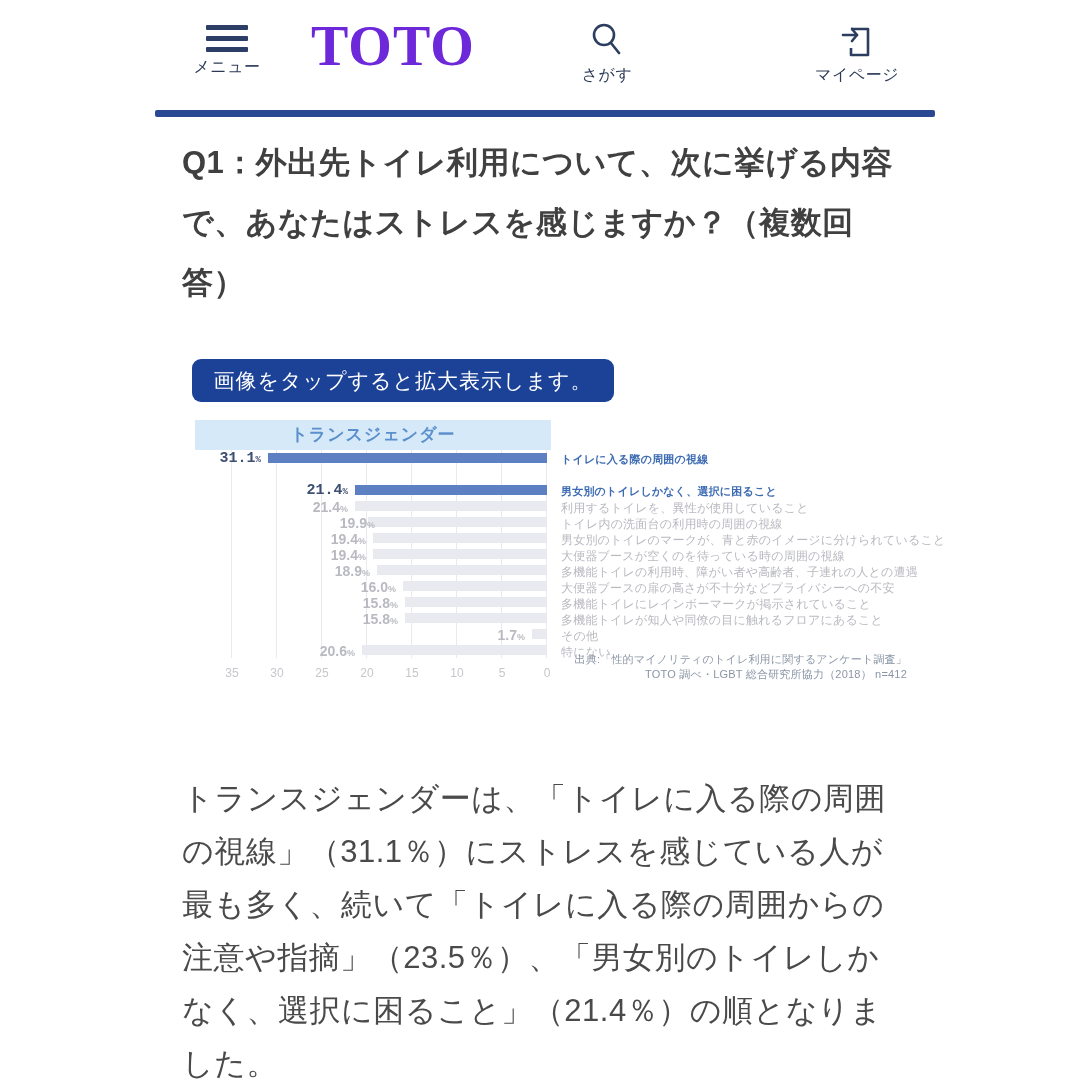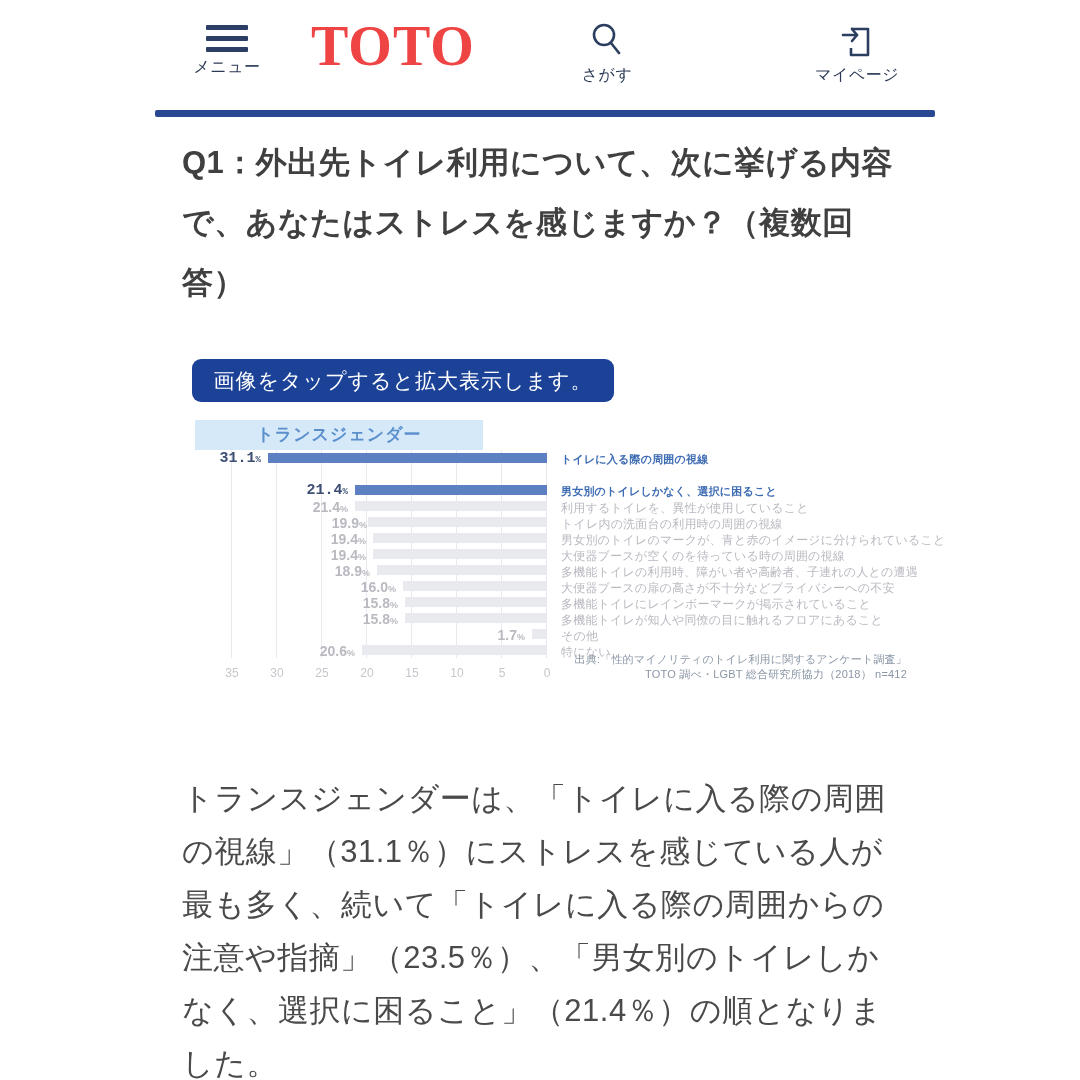--- a/index.html
+++ b/index.html
@@ -12,21 +12,21 @@
   .page { position:relative; width:780px; margin-left:155px; padding-top:14px; }
 
   
   .hdr { position:relative; height:96px; }
   .hdr-item { position:absolute; display:flex; flex-direction:column; align-items:center; cursor:pointer; }
   .hdr-label { margin-top:5px; font-size:16px; color:#2c3a55; letter-spacing:.5px; white-space:nowrap; }
   .menu-item { left:36px; top:8px; width:72px; }
   .menu-icon { display:flex; flex-direction:column; gap:6px; padding-top:3px; }
   .menu-icon span { display:block; width:42px; height:5px; background:#2c3e66; border-radius:1px; }
   .logo { position:absolute; left:156px; top:0px; font-family:"Liberation Serif", serif;
-          font-weight:700; font-size:56px; color:#ef4444; letter-spacing:1px; cursor:pointer; }
+          font-weight:700; font-size:56px; color:#6d28d9; letter-spacing:1px; cursor:pointer; }
   .search-item { left:418px; top:6px; width:68px; }
   .fav-item { left:524px; top:6px; width:100px; }
   .my-item { left:652px; top:6px; width:100px; }
   .hdr-svg { width:38px; height:40px; }
   .rule { height:7px; background:#2a4793; border-radius:2px; }
 
   
   .q-heading {
     margin:16px 0 0 27px; width:745px;
     font-size:31px; font-weight:700; color:#404040;
@@ -37,21 +37,21 @@
   .zoom-btn {
     display:block; margin:46px 0 0 37px; width:422px; height:43px;
     background:#1c4297; color:#ffffff; border:none; border-radius:9px;
     font-size:21px; letter-spacing:1px; font-family:inherit; cursor:pointer;
     text-align:center; line-height:43px;
   }
 
   
   .chart { position:relative; margin-top:18px; height:268px; cursor:pointer; }
   .chart-band {
-    position:absolute; left:40px; top:0; width:288px; height:30px;
+    position:absolute; left:40px; top:0; width:356px; height:30px;
     background:#d5e9f9; color:#5b8fcc; font-size:17px; font-weight:700;
     text-align:center; line-height:30px; letter-spacing:1px;
   }
   .chart-plot { position:absolute; left:40px; top:30px; width:356px; height:208px; }
   .gridline { position:absolute; top:0; bottom:0; width:1px; background:#e9e9ee; }
   .chart-row { position:absolute; left:0; width:100%; height:16px; }
   .chart-bar { position:absolute; top:3px; height:10px; right:4px; background:#e9eaef; }
   .chart-row.hl .chart-bar { background:#5d80c3; }
   .chart-val { position:absolute; top:1px; font-size:14px; font-weight:700; color:#b9bac1; white-space:nowrap; }
   .chart-val .pct { font-size:9px; }
@@ -137,21 +137,21 @@
           <span class="chart-val" style="right: 203px;">21.4<span class="pct">%</span></span>
           <span class="chart-lab">男女別のトイレしかなく、選択に困ること</span>
         </div>
         <div class="chart-row" style="top: 48px;">
           <span class="chart-bar" style="width: 192px;"></span>
           <span class="chart-val" style="right: 203px;">21.4<span class="pct">%</span></span>
           <span class="chart-lab">利用するトイレを、異性が使用していること</span>
         </div>
         <div class="chart-row" style="top: 64px;">
           <span class="chart-bar" style="width: 179px;"></span>
-          <span class="chart-val" style="right: 184px;">19.9<span class="pct">%</span></span>
+          <span class="chart-val" style="right: 176px;">19.9<span class="pct">%</span></span>
           <span class="chart-lab">トイレ内の洗面台の利用時の周囲の視線</span>
         </div>
         <div class="chart-row" style="top: 80px;">
           <span class="chart-bar" style="width: 174px;"></span>
           <span class="chart-val" style="right: 185px;">19.4<span class="pct">%</span></span>
           <span class="chart-lab">男女別のトイレのマークが、青と赤のイメージに分けられていること</span>
         </div>
         <div class="chart-row" style="top: 96px;">
           <span class="chart-bar" style="width: 174px;"></span>
           <span class="chart-val" style="right: 185px;">19.4<span class="pct">%</span></span>

